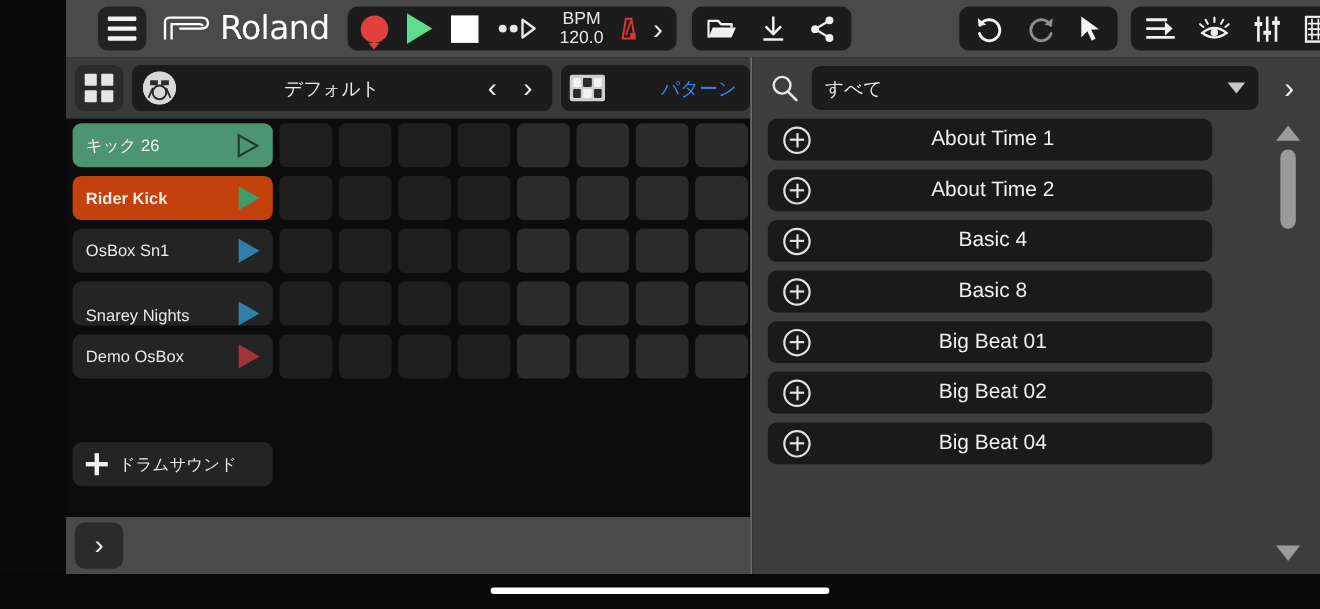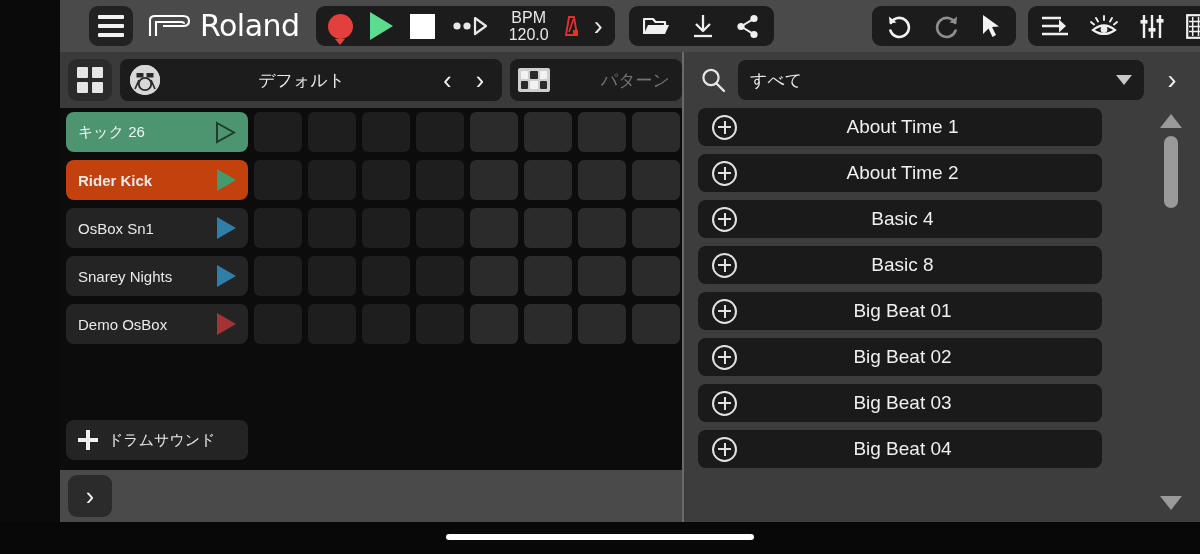--- a/index.html
+++ b/index.html
@@ -72,41 +72,41 @@
   .kit-arrows{display:flex;gap:24px;padding-right:8px;}
   .kit-arrows span{color:#f0f0f0;font-size:25px;line-height:1;font-weight:300;cursor:pointer;}
 
   .patsel{
     margin-left:8px;height:42px;width:172px;background:#1c1c1c;border-radius:8px;
     display:flex;align-items:center;padding:0 8px;box-sizing:border-box;cursor:pointer;flex:none;
   }
   .pat-icon{width:32px;height:24px;background:#cfcfcf;border-radius:2px;flex:none;
      display:grid;grid-template-columns:repeat(3,1fr);grid-template-rows:repeat(2,1fr);gap:2px;padding:3px;box-sizing:border-box;}
   .pat-icon i{display:block;border-radius:1px;}
-  .pat-name{flex:1;text-align:right;color:#737373;font-size:17px;padding-right:4px;}
+  .pat-name{flex:1;text-align:right;color:#3b82f6;font-size:17px;padding-right:4px;}
 
   
   .editor{position:absolute;left:60px;top:108px;width:622px;height:362px;background:#0c0c0c;}
   .tracks{position:absolute;left:6px;top:0;width:616px;}
   .trow{height:48px;display:flex;align-items:center;}
   .tname{
     width:182px;height:40px;border-radius:8px;background:#242424;
     display:flex;align-items:center;padding:0 12px;box-sizing:border-box;cursor:pointer;flex:none;
   }
   .tname.sel{background:#4d9471;}
   .tname span.lbl{flex:1;color:#e9e9e9;font-size:15px;white-space:nowrap;overflow:hidden;}
   .tname.sel span.lbl{color:#f4f4f4;}
   .tri{width:0;height:0;border-top:11px solid transparent;border-bottom:11px solid transparent;border-left:19px solid #4aa06e;flex:none;}
 
   .steps{display:flex;gap:6px;margin-left:6px;}
   .cell{width:48px;height:40px;border-radius:6px;background:#1e1e1e;cursor:pointer;flex:none;}
   .cell.b{background:#2b2b2b;}
 
   .addsnd{
-    position:absolute;left:6px;top:312px;width:182px;height:40px;border-radius:8px;background:#242424;
+    position:absolute;left:6px;top:294px;width:182px;height:40px;border-radius:8px;background:#242424;
     display:flex;align-items:center;gap:10px;padding:0 12px;box-sizing:border-box;cursor:pointer;
   }
   .plus-t{position:relative;width:20px;height:20px;flex:none;}
   .plus-t:before,.plus-t:after{content:"";position:absolute;background:#f0f0f0;}
   .plus-t:before{left:0;top:8px;width:20px;height:4px;}
   .plus-t:after{top:0;left:8px;height:20px;width:4px;}
   .addsnd span{color:#e9e9e9;font-size:15px;}
 
   .bottombar{position:absolute;left:60px;top:470px;width:622px;height:52px;background:#4a4a4a;
      display:flex;align-items:center;padding-left:8px;box-sizing:border-box;}
@@ -369,21 +369,21 @@
             <div class="cell"></div>
             <div class="cell"></div>
             <div class="cell"></div>
             <div class="cell b"></div>
             <div class="cell b"></div>
             <div class="cell b"></div>
             <div class="cell b"></div>
           </div>
         </div>
         <div class="trow">
-          <div class="tname" style="background: rgb(36, 36, 36);">
+          <div class="tname" style="background: rgb(36, 36, 36); align-items: flex-end;">
             <span class="lbl">Snarey Nights</span>
             <span class="tri" style="border-left-color: rgb(47, 127, 168);"></span>
           </div>
           <div class="steps">
             <div class="cell"></div>
             <div class="cell"></div>
             <div class="cell"></div>
             <div class="cell"></div>
             <div class="cell b"></div>
             <div class="cell b"></div>
@@ -457,24 +457,20 @@
         <div class="pitem">
           <span class="circ-plus"></span>
           <span class="nm">Big Beat 01</span>
         </div>
         <div class="pitem">
           <span class="circ-plus"></span>
           <span class="nm">Big Beat 02</span>
         </div>
         <div class="pitem">
           <span class="circ-plus"></span>
-          <span class="nm">Big Beat 03</span>
-        </div>
-        <div class="pitem">
-          <span class="circ-plus"></span>
           <span class="nm">Big Beat 04</span>
         </div>
       </div>
 
     <div class="scrollbar">
       <span class="sb-up"></span>
       <span class="sb-track">
         <span class="sb-thumb"></span>
       </span>
       <span class="sb-dn"></span>

